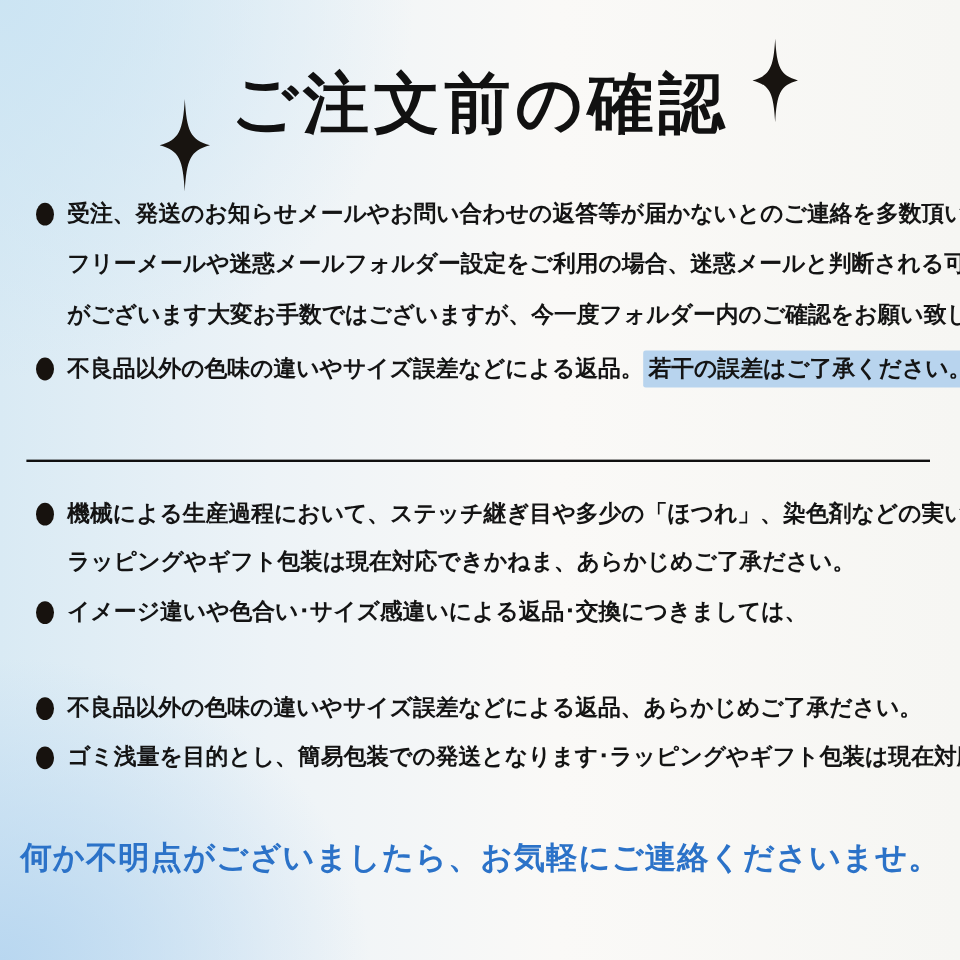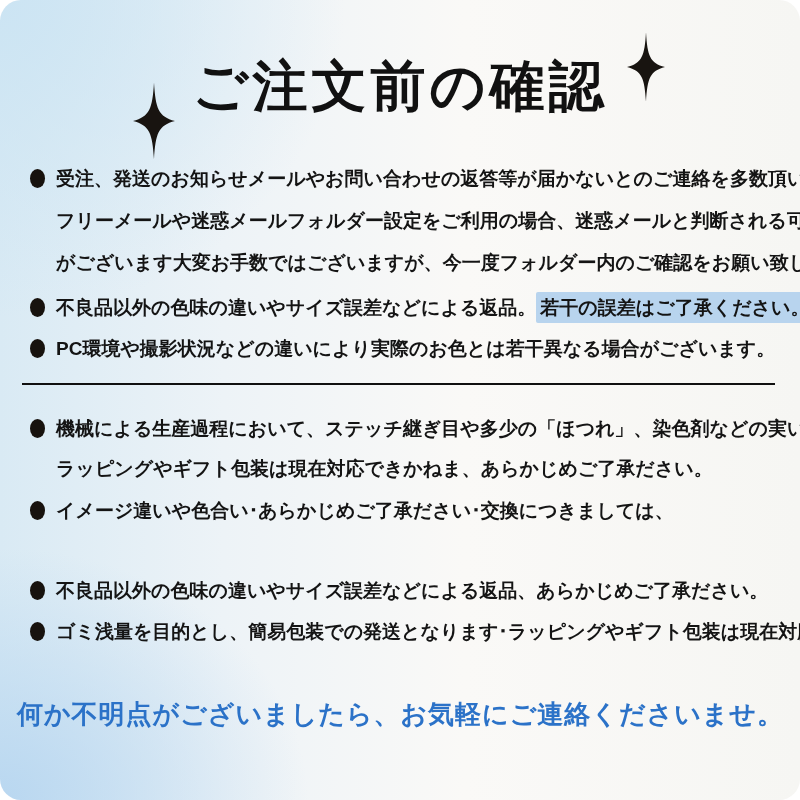--- a/index.html
+++ b/index.html
@@ -1,24 +1,23 @@
 <!DOCTYPE html>
 <html><head>
 <meta charset="utf-8">
 <style>
   html,body{margin:0;padding:0;background:#fff;}
   .canvas{
     position:relative;width:800px;height:800px;overflow:hidden;
-    font-family:Liberation Sans, sans-serif;
+    font-family:Liberation Serif, serif;
     color:#141414;
     background:
       radial-gradient(55% 45% at 0% 100%, rgba(183,214,240,.95) 0%, rgba(183,214,240,0) 70%),
       radial-gradient(60% 55% at 0% 0%, rgba(203,228,243,.95) 0%, rgba(203,228,243,0) 72%),
       linear-gradient(to right,#d9eaf4 0%,#edf3f7 28%,#faf9f7 58%,#f6f6f3 100%);
-    border-radius: 21px;
   }
   .title{
     position:absolute;top:58px;left:0;width:100%;text-align:center;margin:0;
     font-size:55px;line-height:1.05;font-weight:900;letter-spacing:4px;color:#111;
   }
   .sparkle{position:absolute;}
   .sparkle svg{display:block;width:100%;height:100%;}
   .sparkle path{fill:#181410;}
   .sp-left{left:133px;top:82px;width:42px;height:78px;}
   .sp-right{left:627px;top:32px;width:38px;height:70px;}
@@ -67,38 +66,34 @@
   <div class="row cont" style="top:249px">
     <span>がございます大変お手数ではございますが、今一度フォルダー内のご確認をお願い致します。</span>
   </div>
 
   <div class="row" style="top:292px">
     <span class="bullet"></span>
     <span>不良品以外の色味の違いやサイズ誤差などによる返品。</span>
     <span class="hl">若干の誤差はご了承ください。</span>
   </div>
 
-  <div class="row" style="top:335px">
-    <span class="bullet"></span>
-    <span>PC環境や撮影状況などの違いにより実際のお色とは若干異なる場合がございます。</span>
-  </div>
 
   <div class="divider"></div>
 
   <div class="row" style="top:415px">
     <span class="bullet"></span>
     <span>機械による生産過程において、ステッチ継ぎ目や多少の「ほつれ」、染色剤などの実いが生じる場合</span>
   </div>
   <div class="row cont" style="top:455px">
     <span>ラッピングやギフト包装は現在対応できかねま、あらかじめご了承ださい。</span>
   </div>
 
   <div class="row" style="top:497px">
     <span class="bullet"></span>
-    <span>イメージ違いや色合い･あらかじめご了承ださい･交換につきましては、</span>
+    <span>イメージ違いや色合い･サイズ感違いによる返品･交換につきましては、</span>
   </div>
 
   <div class="row" style="top:577px">
     <span class="bullet"></span>
     <span>不良品以外の色味の違いやサイズ誤差などによる返品、あらかじめご了承ださい。</span>
   </div>
 
   <div class="row" style="top:618px">
     <span class="bullet"></span>
     <span>ゴミ浅量を目的とし、簡易包装での発送となります･ラッピングやギフト包装は現在対応できかねま。</span>

